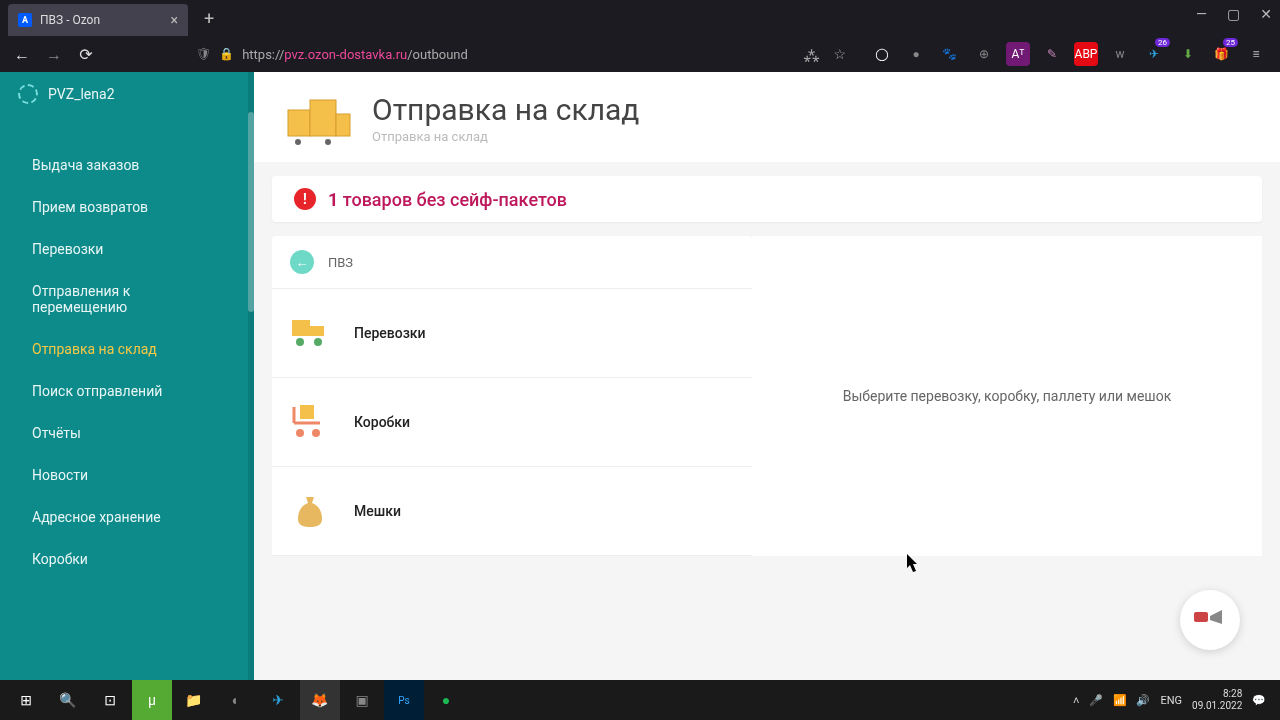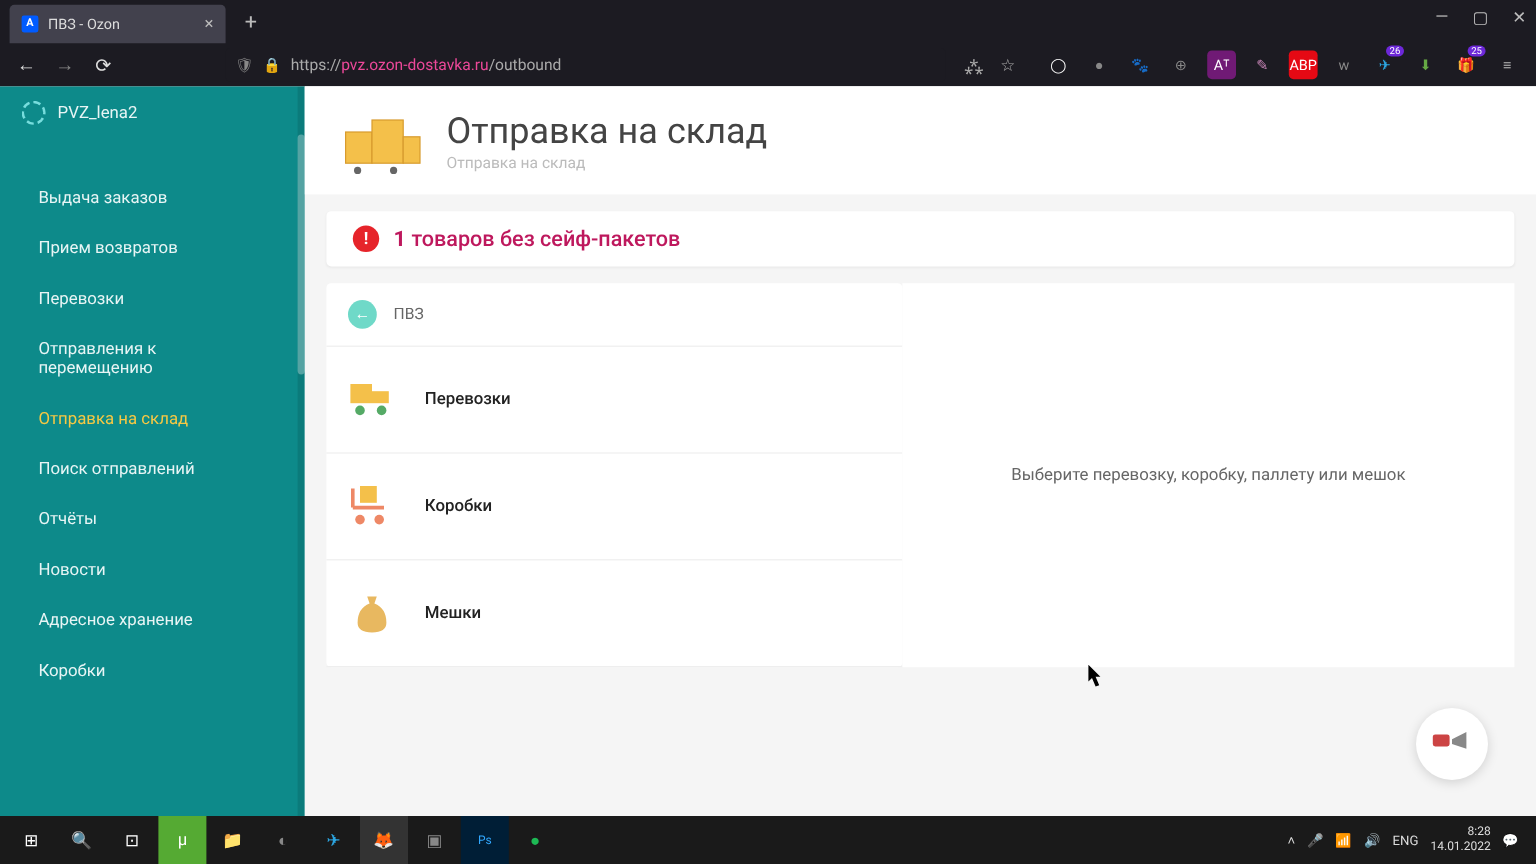--- a/index.html
+++ b/index.html
@@ -226,17 +226,17 @@
   <span class="task-btn" style="background:#001e36;color:#31a8ff;font-size:10px">Ps</span>
   <span class="task-btn" style="color:#1db954">●</span>
   <div class="tray">
     <span class="tray-icon">˄</span>
     <span class="tray-icon">🎤</span>
     <span class="tray-icon">📶</span>
     <span class="tray-icon">🔊</span>
     <span class="tray-icon">ENG</span>
     <div class="tray-time">
       <div>8:28</div>
-      <div>14.01.2022</div>
+      <div>09.01.2022</div>
     </div>
     <span class="tray-icon">💬</span>
   </div>
 </div>
 
 </body></html>

